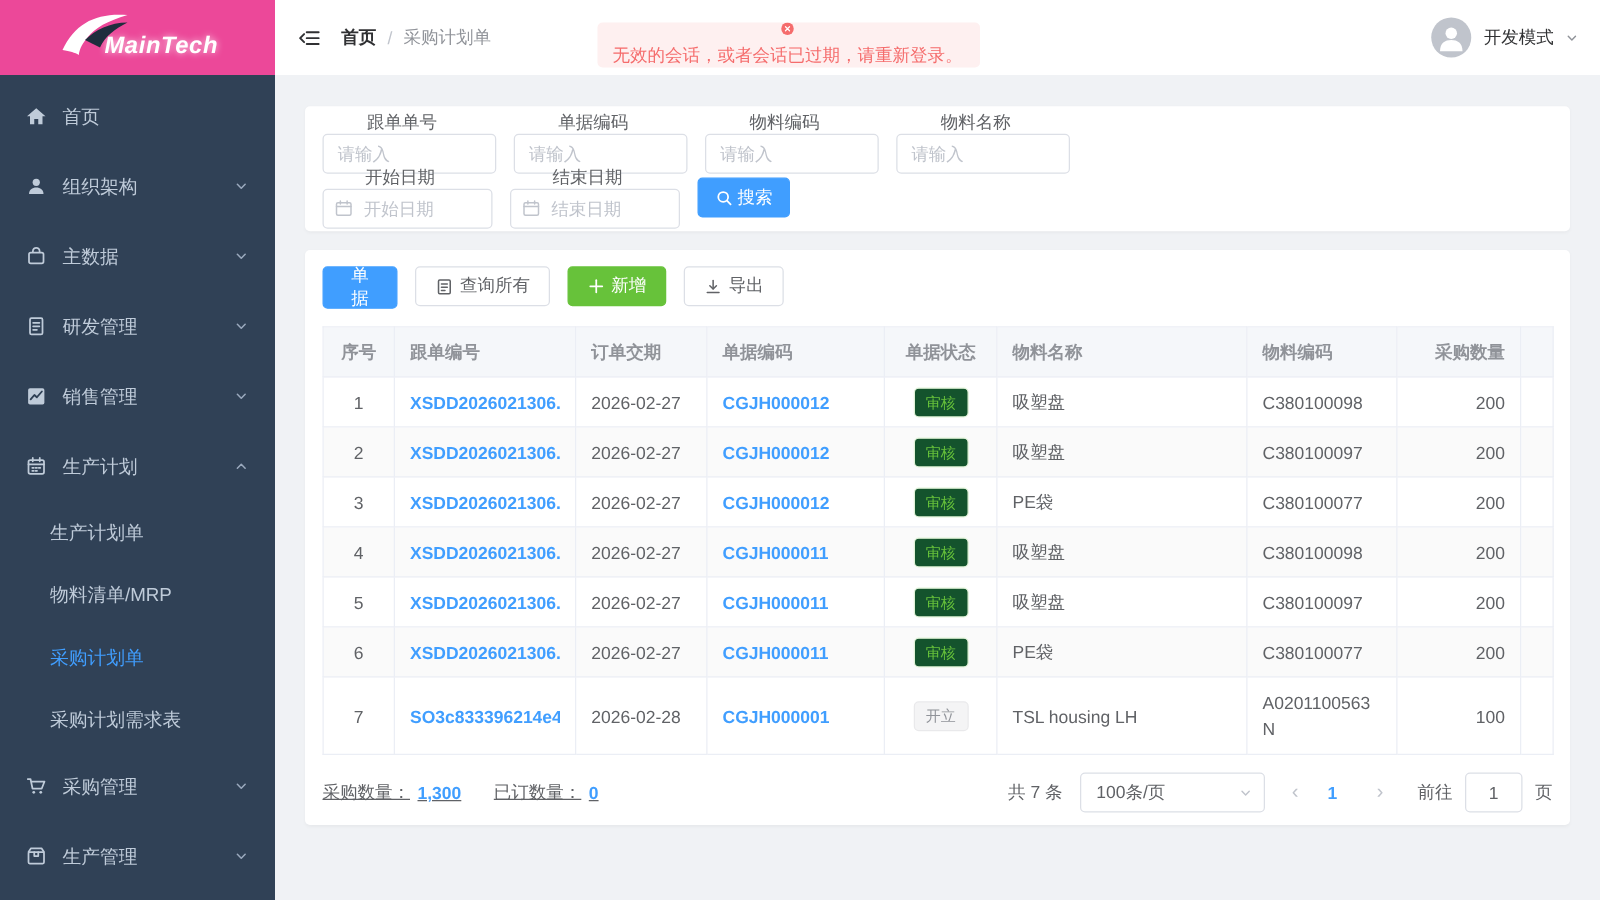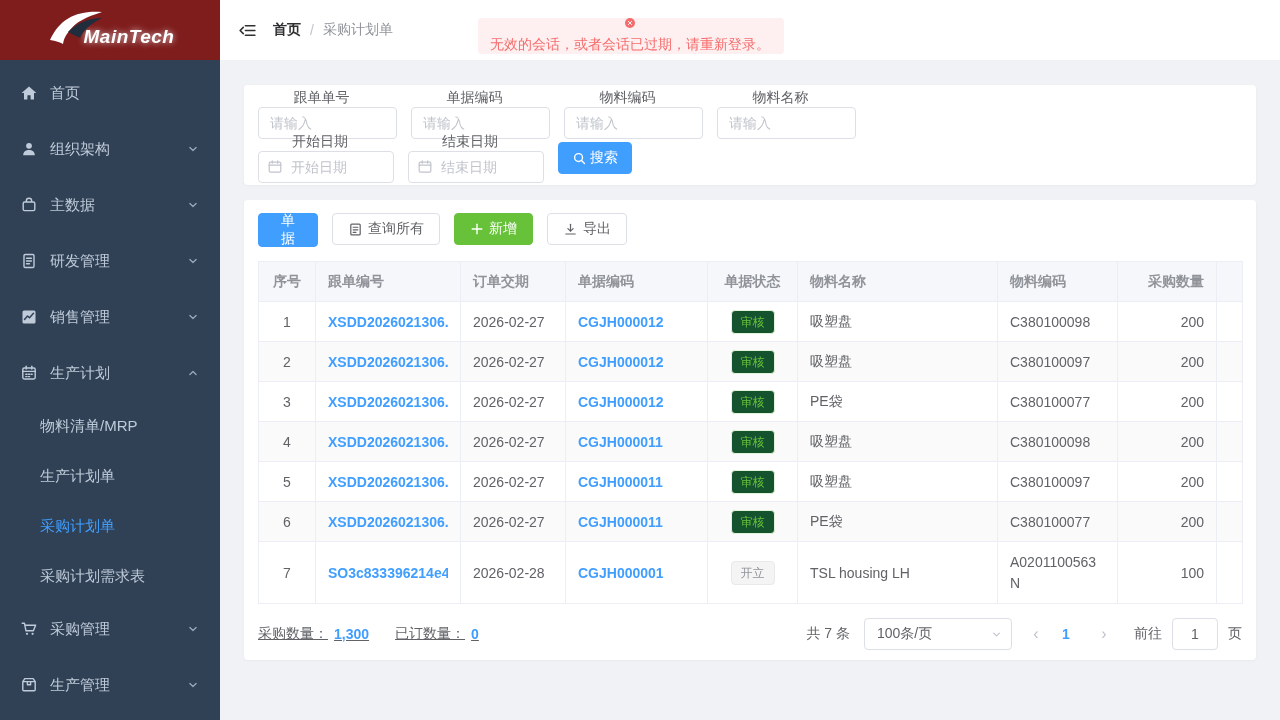--- a/index.html
+++ b/index.html
@@ -2,21 +2,21 @@
 <html><head>
 <meta charset="utf-8">
 <style>
   * { margin:0; padding:0; box-sizing:border-box; }
   html,body { width:1280px; height:720px; overflow:hidden; }
   body { font-family:"Liberation Sans","DejaVu Sans",sans-serif; background:#f0f2f5; font-size:14px; }
   .app { display:flex; width:1280px; height:720px; }
 
   
   .sidebar { width:220px; flex-shrink:0; background:#304156; color:#bfcbd9; display:flex; flex-direction:column; }
-  .logo { height:60px; background:#7f1d1d; display:flex; align-items:center; justify-content:center; position:relative; }
+  .logo { height:60px; background:#ec4899; display:flex; align-items:center; justify-content:center; position:relative; }
   .logo-swoosh { position:absolute; left:48px; top:8px; }
   .logo-text { font-style:italic; font-weight:bold; font-size:19px; color:#fff; letter-spacing:.5px;
                text-shadow:0 0 6px rgba(255,255,255,.75); margin-left:38px; margin-top:14px; }
   .menu { padding-top:5px; flex:1; overflow:hidden; }
   .menu-item { height:56px; display:flex; align-items:center; padding:0 20px; gap:12px; font-size:15px; cursor:pointer; }
   .menu-item svg, .sub-item svg { flex-shrink:0; }
   .menu-item .chev { margin-left:auto; color:#9aa9bd; }
   .sub-item { height:50px; display:flex; align-items:center; padding-left:40px; font-size:15px; cursor:pointer; }
   .sub-item.active { color:#409eff; }
 
@@ -176,24 +176,24 @@
             <line x1="5.8" y1="12.6" x2="7" y2="12.6"></line>
             <line x1="8.4" y1="12.6" x2="9.6" y2="12.6"></line>
           </svg>
         <span>生产计划</span>
         <svg class="chev" width="14" height="14" viewBox="0 0 18 18" fill="none" stroke="currentColor" stroke-width="1.6" stroke-linecap="round" stroke-linejoin="round">
             <polyline points="5,11 9,7 13,11"></polyline>
           </svg>
       </div>
 
       <div class="sub-item">
+        <span>生产计划单</span>
+      </div>
+      <div class="sub-item">
         <span>物料清单/MRP</span>
-      </div>
-      <div class="sub-item">
-        <span>生产计划单</span>
       </div>
       <div class="sub-item active">
         <span>采购计划单</span>
       </div>
       <div class="sub-item">
         <span>采购计划需求表</span>
       </div>
 
       <div class="menu-item">
         <svg width="18" height="18" viewBox="0 0 18 18" fill="none" stroke="currentColor" stroke-width="1.4" stroke-linecap="round" stroke-linejoin="round">
@@ -240,20 +240,32 @@
       </nav>
 
       <div class="alert">
         <svg width="16" height="16" viewBox="0 0 16 16">
             <circle cx="8" cy="8" r="8" fill="#f56c6c"></circle>
             <path d="M5.4 5.4 L10.6 10.6 M10.6 5.4 L5.4 10.6" stroke="#fff" stroke-width="1.5" stroke-linecap="round"></path>
           </svg>
         <span class="alert-text">无效的会话，或者会话已过期，请重新登录。</span>
       </div>
 
+      <div class="userbox">
+        <span class="avatar">
+          <svg width="32" height="32" viewBox="0 0 32 32">
+              <circle cx="16" cy="12.6" r="4.6" fill="#fff"></circle>
+              <path d="M7 27 C7 20.5 11 18 16 18 C21 18 25 20.5 25 27 Z" fill="#fff"></path>
+            </svg>
+        </span>
+        <span class="user-name">开发模式</span>
+        <svg class="user-chev" width="13" height="13" viewBox="0 0 18 18" fill="none" stroke="currentColor" stroke-width="1.6" stroke-linecap="round" stroke-linejoin="round">
+            <polyline points="5,7 9,11 13,7"></polyline>
+          </svg>
+      </div>
     </header>
 
     <div class="content">
 
       <section class="card search-card">
         <div class="form-row">
           <div class="form-group">
             <label class="form-label">跟单单号</label>
             <input class="text-input" type="text" placeholder="请输入" style="">
           </div>

